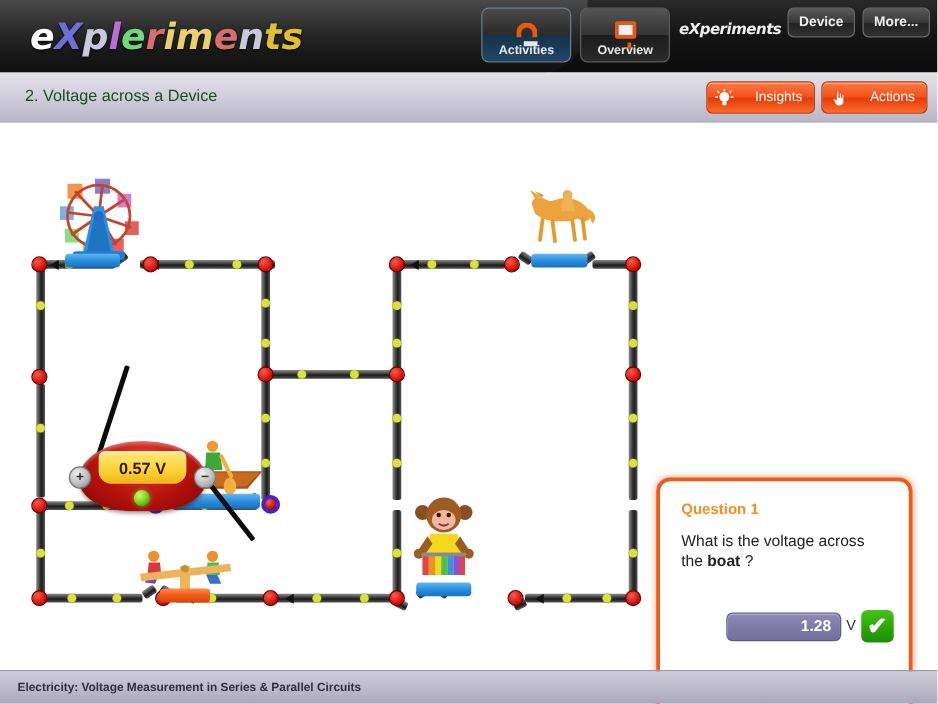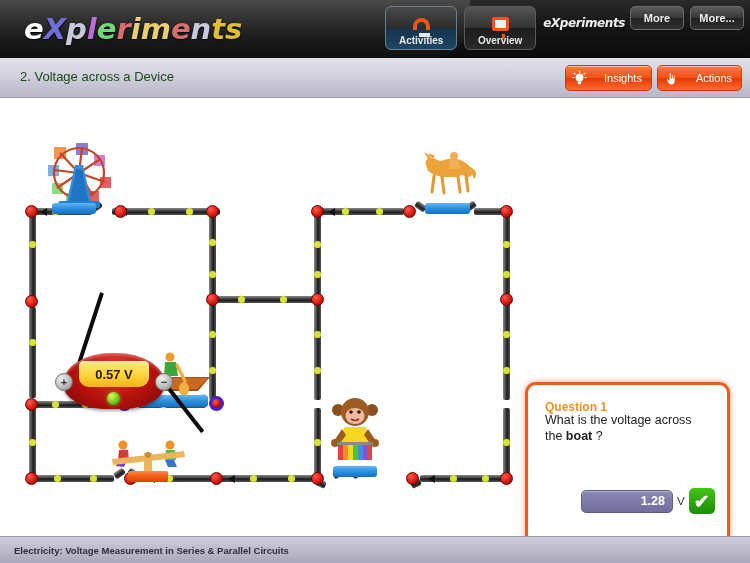--- a/index.html
+++ b/index.html
@@ -168,21 +168,21 @@
   .toy { position:absolute; }
 
   
   .qpanel {
     position:absolute; left:525px; top:283px; width:205px; height:223px;
     background:#fff; border:3px solid #ef5a1e; border-radius:11px;
     box-shadow: 0 0 6px rgba(239,90,30,.55);
     overflow:hidden;
   }
   .q-title { position:absolute; left:17px; top:15px; font-size:12px; font-weight:bold; color:#f29122; }
-  .q-text { position:absolute; left:17px; top:27px; width:168px; font-size:12.5px; color:#222; line-height:16px; }
+  .q-text { position:absolute; left:17px; top:40px; width:168px; font-size:12.5px; color:#222; line-height:16px; }
   .q-text b { font-weight:bold; }
   .ansrow { position:absolute; left:53px; top:103px; display:flex; align-items:center; gap:4px; }
   .ansbox {
     width:92px; height:23px; border-radius:5px;
     background: linear-gradient(to bottom,#8d8ab4 0%,#7d7aa8 50%,#73709e 100%);
     border:1px solid #5f5c86;
     display:flex; align-items:center; justify-content:flex-end;
     padding-right:7px; color:#fff; font-size:12.5px; font-weight:bold;
     box-shadow: inset 0 1px 1px rgba(255,255,255,.35);
   }
@@ -224,21 +224,21 @@
       </div>
       <div class="navbtn">
         <div class="ico">
             <div class="board"></div>
           </div>
         <span>Overview</span>
       </div>
       <div class="smallbtns">
         <div class="brandmini">eXperiments</div>
         <div class="minirow">
-          <div class="minibtn">More</div>
+          <div class="minibtn">Device</div>
           <div class="minibtn">More...</div>
         </div>
       </div>
     </div>
   </div>
 
   <div class="titlebar">
     <div class="titletext">2. Voltage across a Device</div>
     <div class="actbtns">
       <div class="actbtn">

